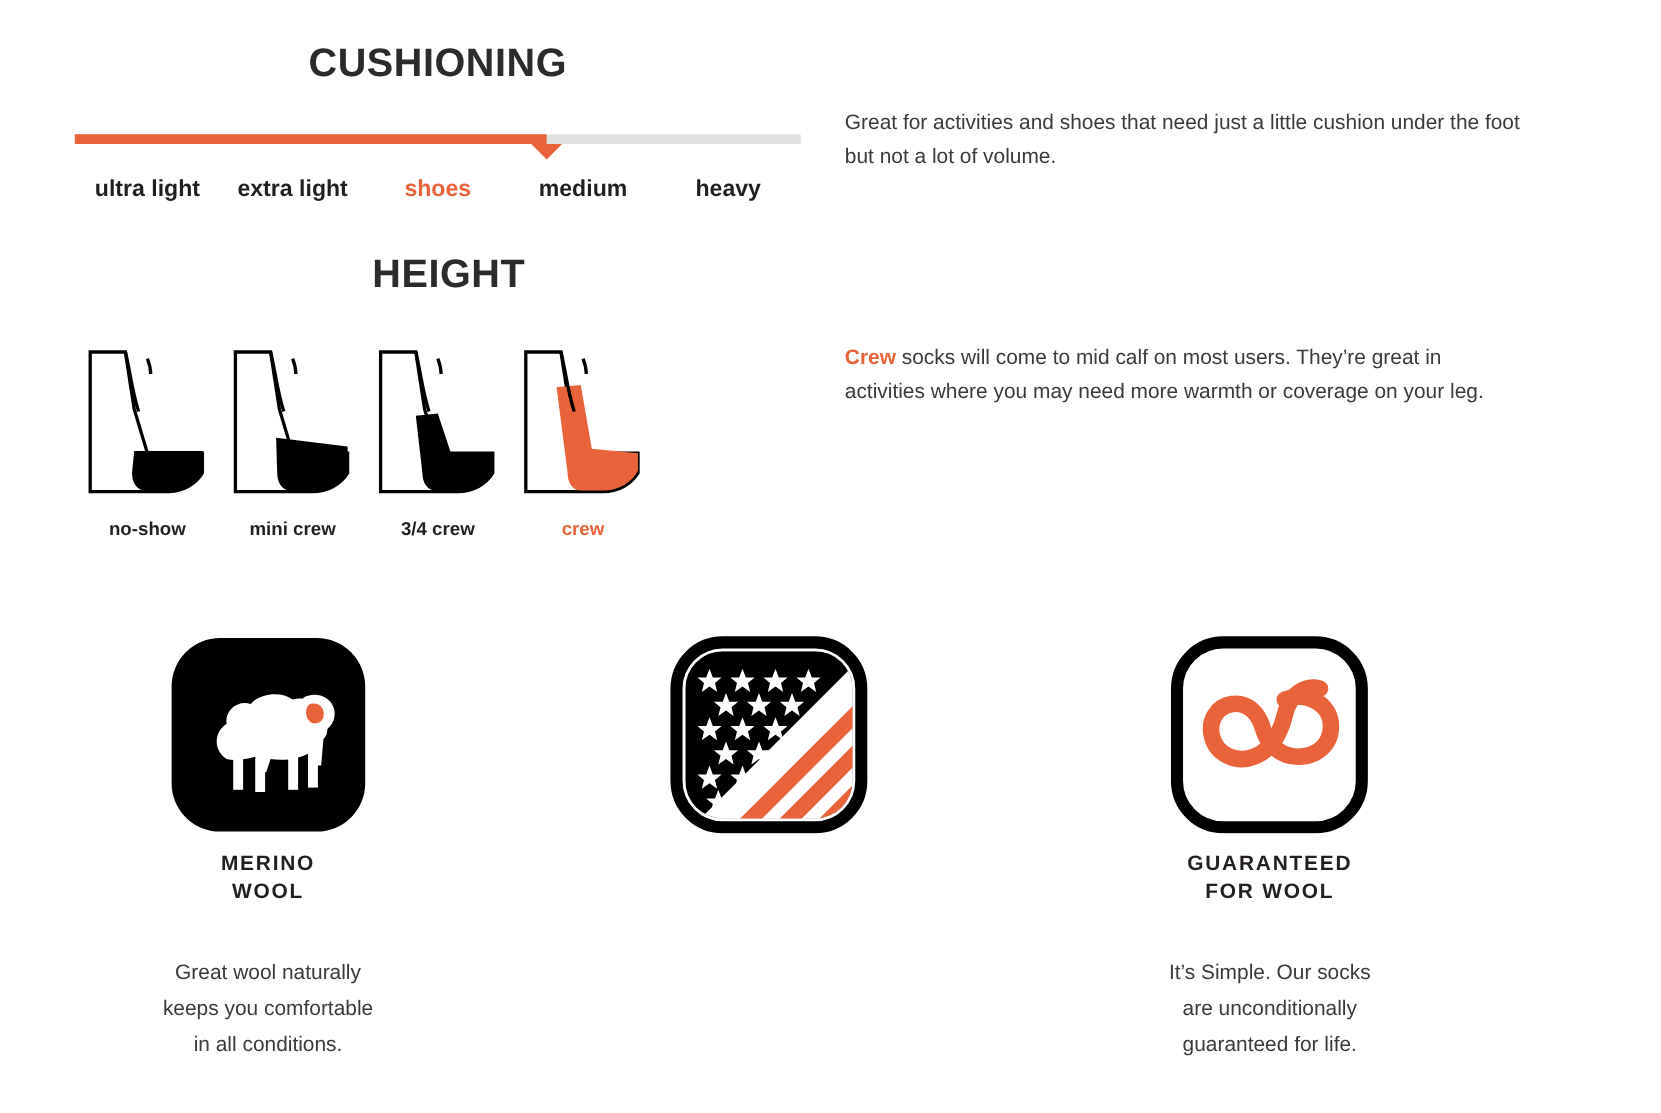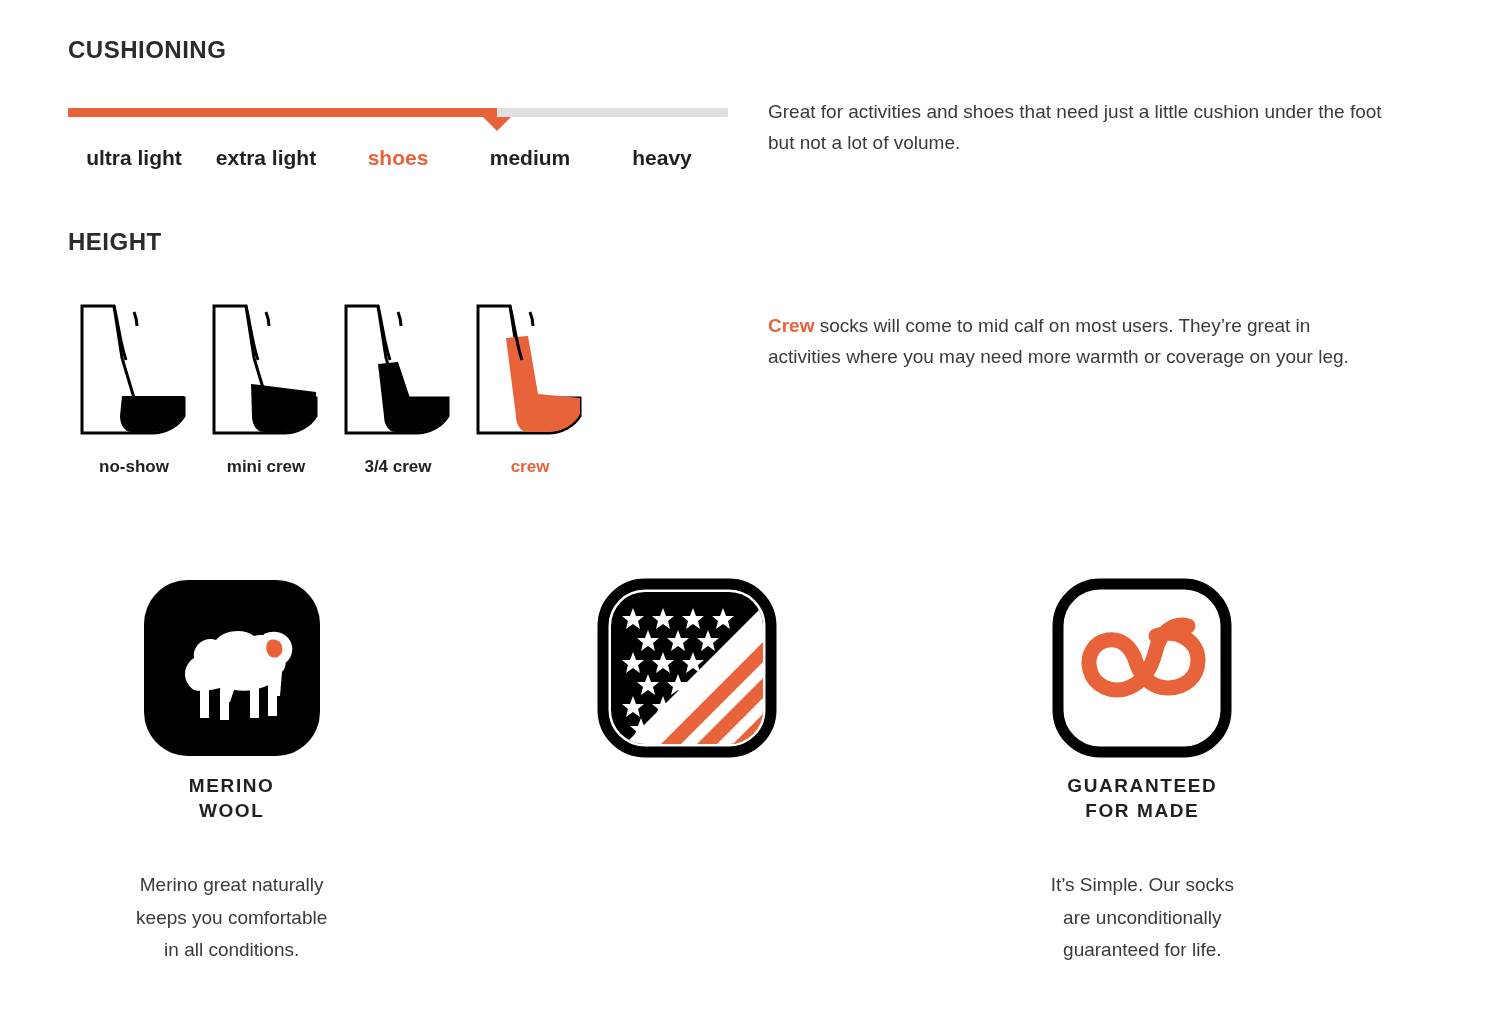--- a/index.html
+++ b/index.html
@@ -12,24 +12,25 @@
     width: 1510px;
     height: 1012px;
     position: relative;
     font-family: "Liberation Sans", sans-serif;
     color: #231f20;
     overflow: hidden;
   }
 
   
   .section-title {
-    font-size: 24px;
+    font-size: 36px;
     font-weight: bold;
     letter-spacing: 0.5px;
     color: #2b2b2b;
+    text-align: center;
   }
   #cushioning-section {
     position: absolute;
     left: 68px;
     top: 36px;
     width: 660px;
   }
   .slider-wrap {
     position: relative;
     margin-top: 44px;
@@ -105,21 +106,21 @@
     line-height: 1.62;
     color: #3a3a3a;
   }
   #cushion-desc { left: 768px; top: 78px; width: 640px; }
   #height-desc  { left: 768px; top: 292px; width: 620px; }
   .desc b.hl { color: #e8623a; font-weight: bold; }
 
   
   #features {
     position: absolute;
-    left: 4px;
+    left: 16px;
     top: 578px;
     width: 1366px;
     display: flex;
   }
   .feature {
     flex: 1;
     text-align: center;
   }
   .feature-icon { height: 180px; }
   .feature-title {
@@ -224,21 +225,21 @@
         <path d="M122 56 C134 50 148 56 150 68 C152 80 142 90 130 88 C120 86 114 76 118 66 Z" fill="#fff"></path>
         <path d="M128 62 C136 60 142 66 140 74 C138 80 130 82 126 76 C123 71 124 64 128 62 Z" fill="#e8623a"></path>
         <rect x="58" y="110" width="9" height="30" fill="#fff"></rect>
         <rect x="78" y="112" width="9" height="30" fill="#fff"></rect>
         <rect x="108" y="108" width="9" height="32" fill="#fff"></rect>
         <rect x="126" y="106" width="9" height="32" fill="#fff"></rect>
       </svg>
     </div>
     <div class="feature-title">MERINO
 WOOL</div>
-    <div class="feature-text">Merino great naturally keeps you comfortable in all conditions.</div>
+    <div class="feature-text">Great wool naturally keeps you comfortable in all conditions.</div>
   </div>
 
   <div class="feature">
     <div class="feature-icon">
       <svg width="180" height="180" viewBox="0 0 180 180">
         <rect x="6" y="6" width="168" height="168" rx="42" fill="none" stroke="#000" stroke-width="11"></rect>
         <clipPath id="flagclip">
             <rect x="14" y="14" width="152" height="152" rx="34"></rect>
           </clipPath>
         <g clip-path="url(#flagclip)">
@@ -274,17 +275,17 @@
   </div>
 
   <div class="feature">
     <div class="feature-icon">
       <svg width="180" height="180" viewBox="0 0 180 180">
         <rect x="6" y="6" width="168" height="168" rx="42" fill="none" stroke="#000" stroke-width="11"></rect>
         <path d="M104 58 C124 50 146 62 146 82 C146 100 132 110 116 110 C100 110 88 98 84 84 C80 70 70 60 56 62 C42 64 34 78 38 92 C42 108 60 116 76 110 C92 104 100 88 104 72 C108 54 122 44 136 48" fill="none" stroke="#e8623a" stroke-width="15" stroke-linecap="round"></path>
       </svg>
     </div>
     <div class="feature-title">GUARANTEED
-FOR MADE</div>
+FOR WOOL</div>
     <div class="feature-text">It’s Simple. Our socks are unconditionally guaranteed for life.</div>
   </div>
 
 </div>
 
 </body></html>

